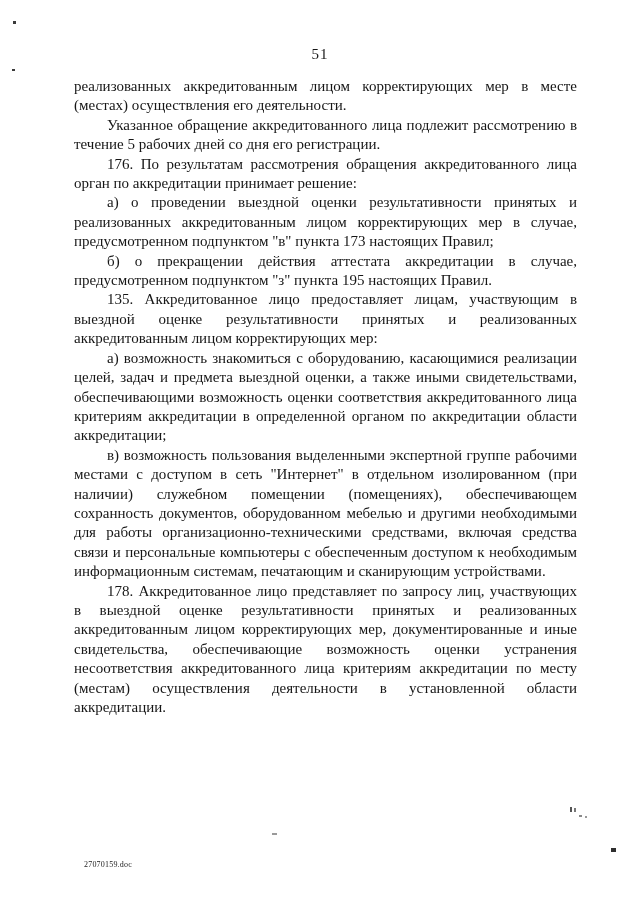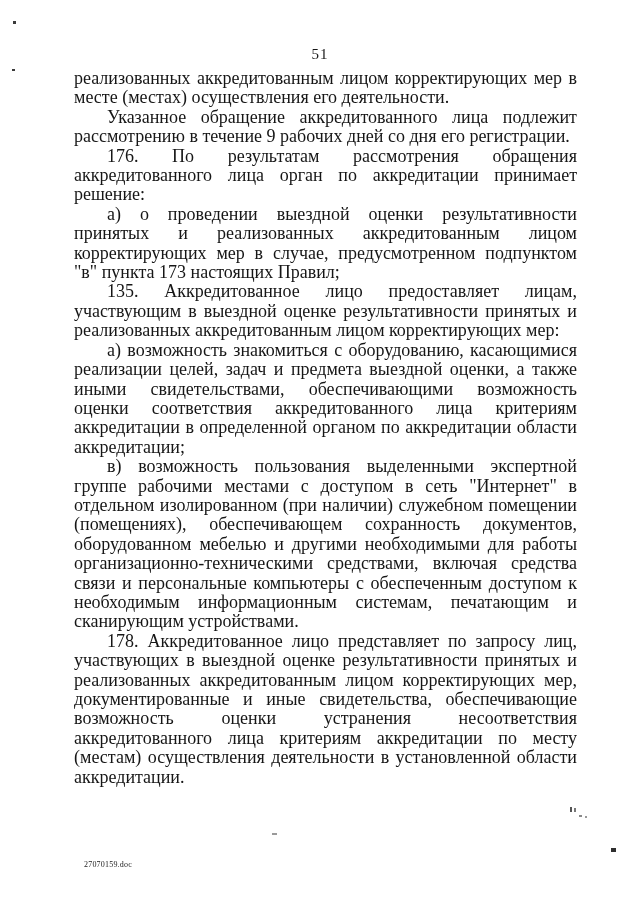--- a/index.html
+++ b/index.html
@@ -21,23 +21,23 @@
     top: 46px;
     left: 0;
     right: 0;
     text-align: center;
     font-size: 15px;
     letter-spacing: 1px;
   }
   .body-text {
     position: absolute;
     left: 74px;
-    top: 69px;
+    top: 77px;
     width: 503px;
-    font-size: 18px;
+    font-size: 15px;
     line-height: 19.4px;
     text-align: justify;
   }
   .body-text p {
     margin: 0;
     padding: 0;
     text-indent: 33px;
   }
   .body-text p.no-indent {
     text-indent: 0;
@@ -56,23 +56,24 @@
   }
 </style>
 </head>
 <body>
 
 <div class="page" id="page">
   <div class="page-number">51</div>
 
   <div class="body-text" id="body-text">
       <p class="no-indent">реализованных аккредитованным лицом корректирующих мер в месте (местах) осуществления его деятельности.</p>
-      <p>Указанное обращение аккредитованного лица подлежит рассмотрению в течение 9 рабочих дней со дня его регистрации.</p>
+      <p>Указанное обращение аккредитованного лица подлежит рассмотрению в течение 5 рабочих дней со дня его регистрации.</p>
       <p>176. По результатам рассмотрения обращения аккредитованного лица орган по аккредитации принимает решение:</p>
       <p>а) о проведении выездной оценки результативности принятых и реализованных аккредитованным лицом корректирующих мер в случае, предусмотренном подпунктом "в" пункта 173 настоящих Правил;</p>
+      <p>б) о прекращении действия аттестата аккредитации в случае, предусмотренном подпунктом "з" пункта 195 настоящих Правил.</p>
       <p>135. Аккредитованное лицо предоставляет лицам, участвующим в выездной оценке результативности принятых и реализованных аккредитованным лицом корректирующих мер:</p>
       <p>а) возможность знакомиться с оборудованию, касающимися реализации целей, задач и предмета выездной оценки, а также иными свидетельствами, обеспечивающими возможность оценки соответствия аккредитованного лица критериям аккредитации в определенной органом по аккредитации области аккредитации;</p>
       <p>в) возможность пользования выделенными экспертной группе рабочими местами с доступом в сеть "Интернет" в отдельном изолированном (при наличии) служебном помещении (помещениях), обеспечивающем сохранность документов, оборудованном мебелью и другими необходимыми для работы организационно-техническими средствами, включая средства связи и персональные компьютеры с обеспеченным доступом к необходимым информационным системам, печатающим и сканирующим устройствами.</p>
       <p>178. Аккредитованное лицо представляет по запросу лиц, участвующих в выездной оценке результативности принятых и реализованных аккредитованным лицом корректирующих мер, документированные и иные свидетельства, обеспечивающие возможность оценки устранения несоответствия аккредитованного лица критериям аккредитации по месту (местам) осуществления деятельности в установленной области аккредитации.</p>
     </div>
 
   <div class="footer">27070159.doc</div>
 <div class="mark" style="left: 13px; top: 21px; width: 3px; height: 3px; background: rgb(58, 58, 58);"></div>
     <div class="mark" style="left: 12px; top: 69px; width: 3px; height: 2px; background: rgb(58, 58, 58);"></div>
     <div class="mark" style="left: 272px; top: 833px; width: 5px; height: 2px; background: rgb(154, 154, 154);"></div>

